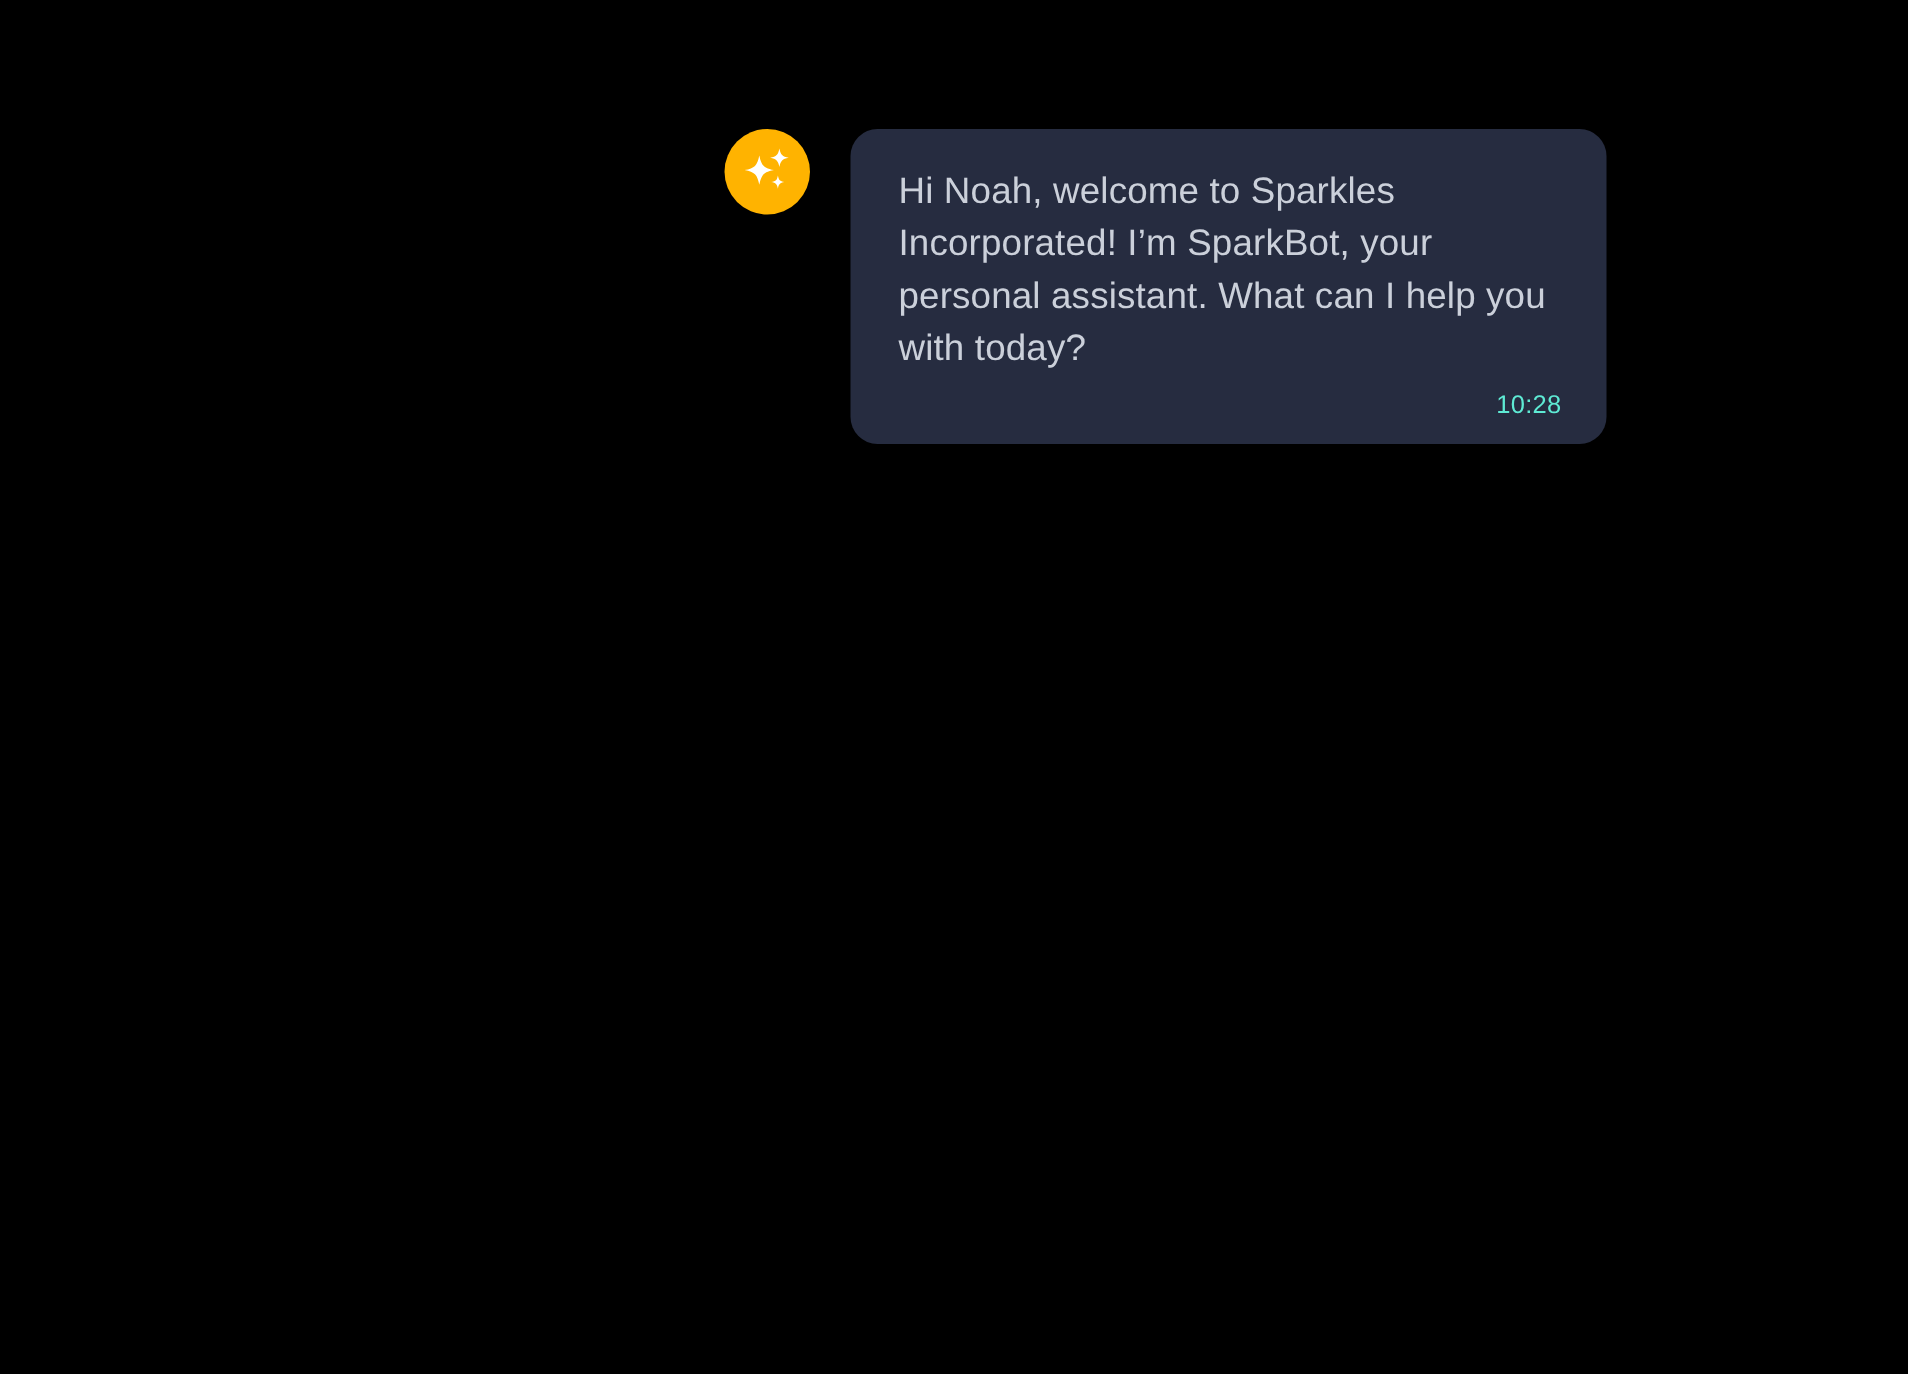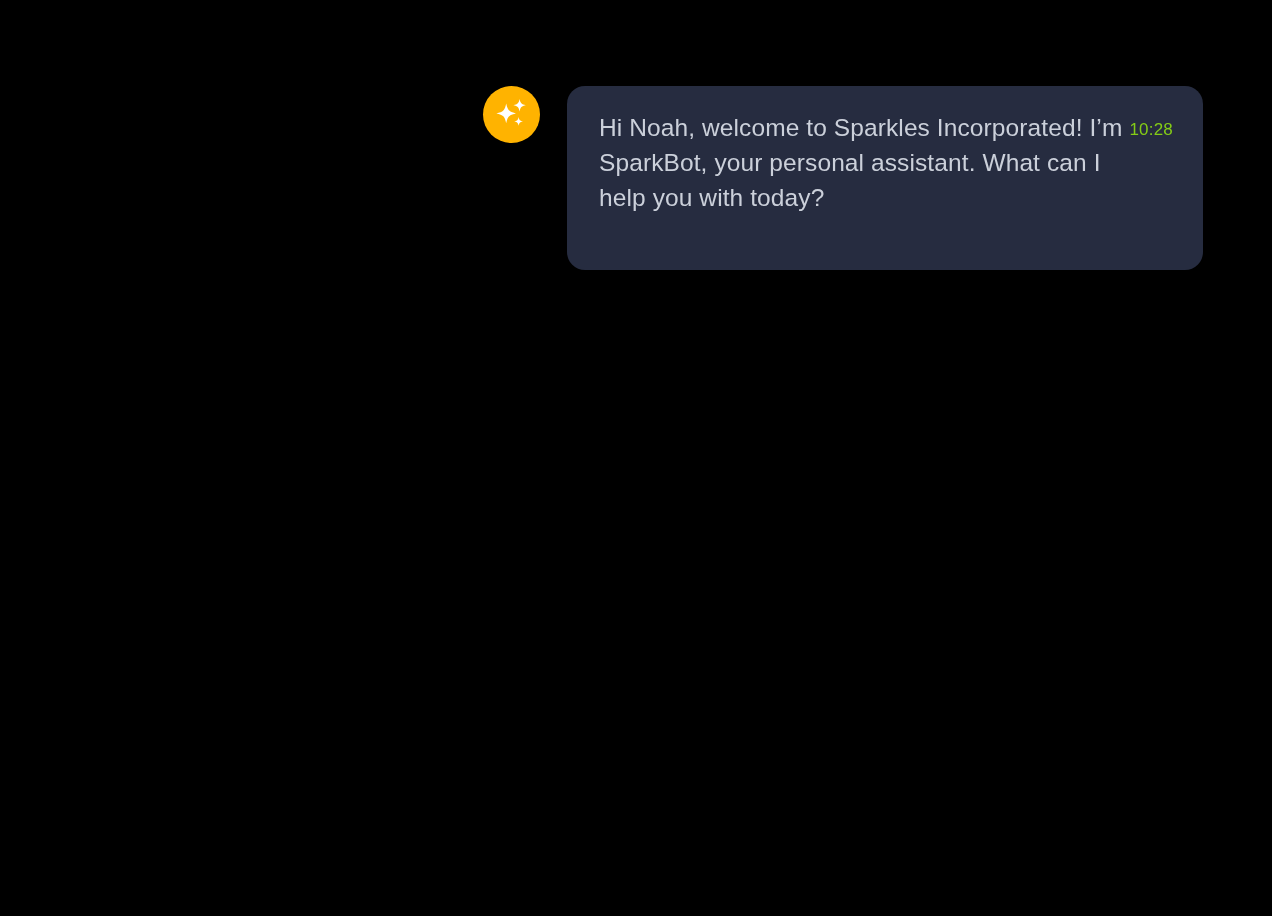--- a/index.html
+++ b/index.html
@@ -46,45 +46,45 @@
   }
   .avatar svg {
     display: block;
     width: 37px;
     height: 37px;
   }
 
   
   .bubble {
     box-sizing: border-box;
-    width: 636px;
+    width: 504px;
     min-height: 184px;
     background: #262c40;
     border-radius: 18px;
     padding: 24px 30px 16px 32px;
     display: flex;
-    flex-direction: row;
+    flex-direction: column;
   }
 
   .bubble-text {
     margin: 0;
     font-size: 24.5px;
     line-height: 35px;
     letter-spacing: 0.1px;
     color: #cbd0da;
     font-weight: 400;
     white-space: pre-wrap;
   }
 
   .bubble-meta {
     margin-top: 9px;
     text-align: right;
     font-size: 17px;
     line-height: 21px;
-    color: #84cc16;
+    color: #5eead4;
     letter-spacing: 0.2px;
   }
 </style>
 </head>
 <body>
 
 <div class="chat-root">
 
   <div class="message-row">
 

